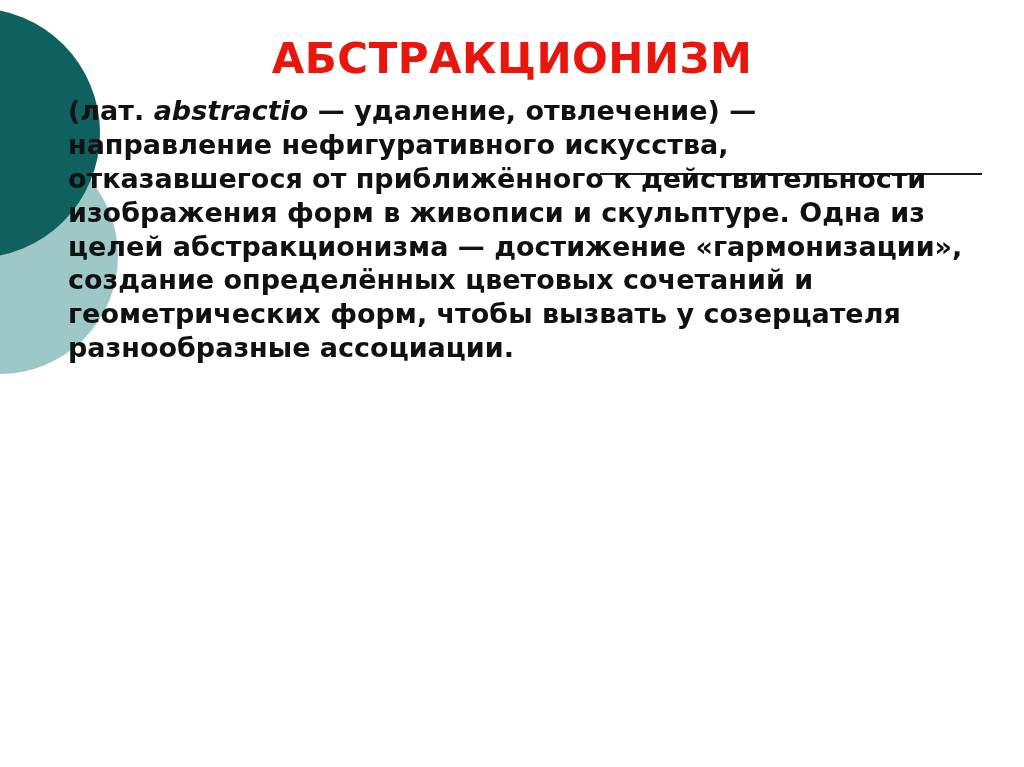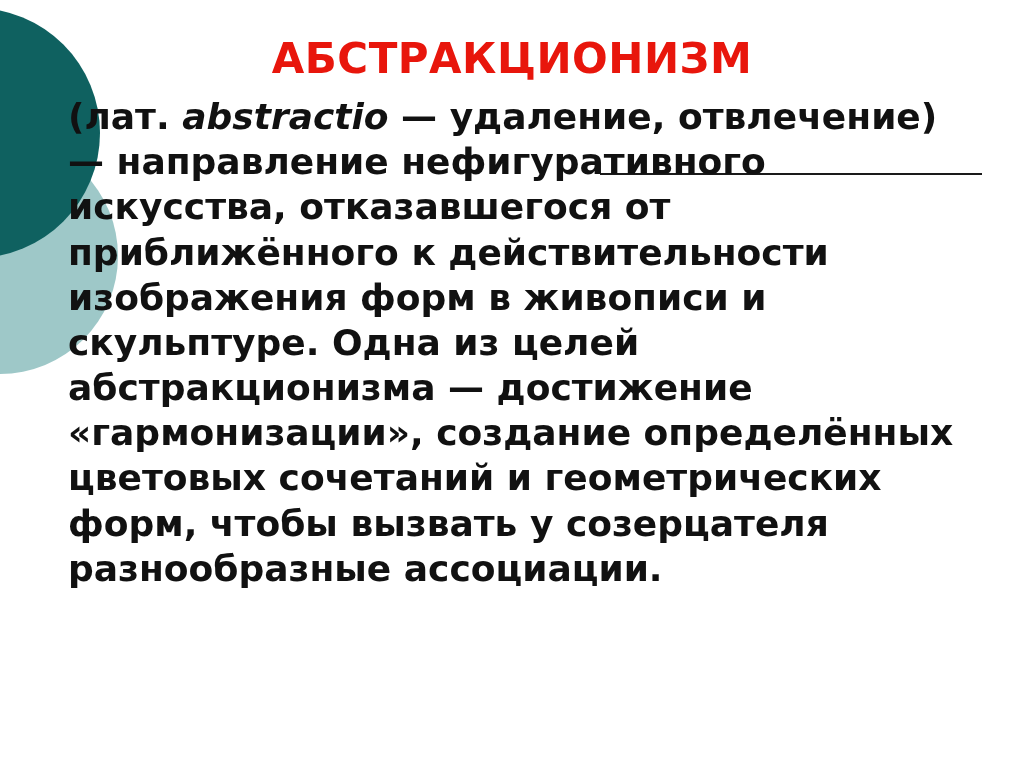--- a/index.html
+++ b/index.html
@@ -62,21 +62,21 @@
     margin-top: 16px;
   }
 
   .body-text {
     position: absolute;
     left: 68px;
     top: 94px;
     width: 900px;
     color: #111111;
     font-weight: bold;
-    font-size: 36px;
+    font-size: 27px;
     line-height: 1.255;
     text-indent: 0;
   }
   .body-text .ital {
     font-style: italic;
   }
 </style>
 </head>
 <body>
 

